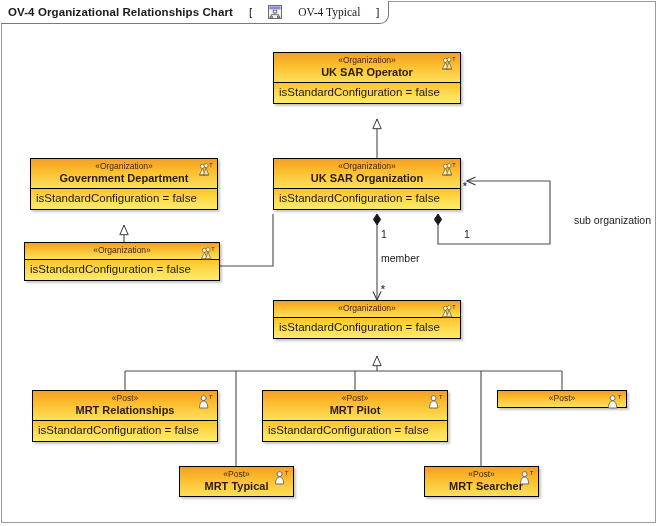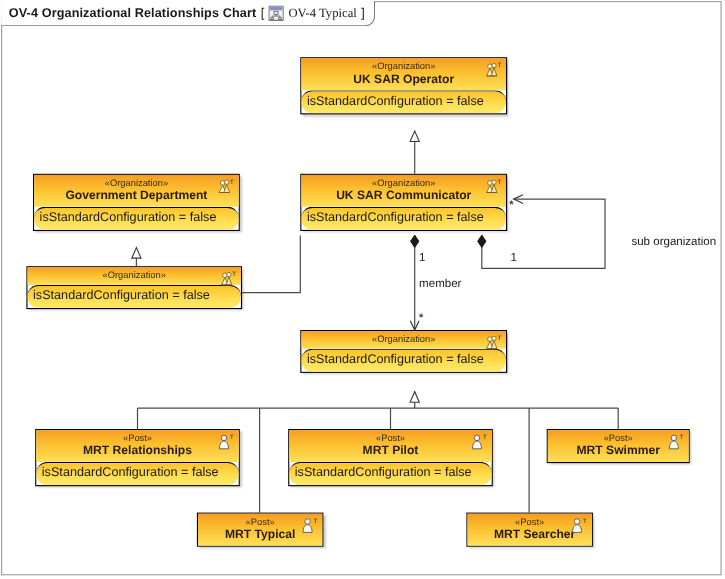--- a/index.html
+++ b/index.html
@@ -5,41 +5,41 @@
   html,body{margin:0;padding:0;background:#ffffff;}
   body{font-family:"Liberation Sans", sans-serif;}
   #canvas{position:relative;width:659px;height:526px;background:#ffffff;overflow:hidden;}
 
   
   .frame{position:absolute;left:1px;top:1px;width:655px;height:522px;border:1px solid #9a9a9a;box-sizing:border-box;}
 
   
   .title-tab{position:absolute;left:1px;top:1px;height:23px;
     background:#ffffff;border:1px solid #7a7a7a;border-top:none;border-left:none;
-    box-sizing:border-box;display:flex;align-items:center;padding:0 8px 0 7px;gap:4px;
+    box-sizing:border-box;display:flex;align-items:center;padding:0 8px 0 7px;gap:16px;
     border-bottom-right-radius:9px;}
   .title-text{font-size:11.5px;font-weight:bold;color:#1a1a1a;white-space:nowrap;letter-spacing:.1px;}
   .title-bracket{font-size:11.5px;color:#1a1a1a;}
   .diag-icon{width:14px;height:14px;display:inline-block;position:relative;flex:0 0 auto;}
   .title-sub{font-size:11.5px;color:#1a1a1a;white-space:nowrap;font-family:Liberation Serif, serif;}
 
   
   #wires{position:absolute;left:0;top:0;width:659px;height:526px;}
 
   
   .node{position:absolute;box-sizing:border-box;border:1px solid #000000;
     box-shadow:2px 2px 2px rgba(0,0,0,0.22);}
   .nhead{background:linear-gradient(to bottom,#f79d23 0%,#fbbe2e 42%,#fde05a 100%);
     padding:2px 4px 3px 4px;position:relative;}
   .stereo{font-size:8.5px;color:#3a2a12;text-align:center;line-height:11px;}
   .nname{font-size:11px;font-weight:bold;color:#2a1c08;text-align:center;line-height:13px;
     padding:0 20px;white-space:nowrap;overflow:hidden;}
   .nbody{background:linear-gradient(to bottom,#fdc32c 0%,#fedf52 60%,#ffe96d 100%);
     border-top:1px solid #000000;font-size:11.5px;color:#1a1a1a;padding:2px 20px 3px 5px;
-    line-height:15px;white-space:nowrap;overflow:hidden;border-radius:10px;}
+    line-height:15px;white-space:nowrap;overflow:hidden;}
 
   
   .el-icon{position:absolute;right:3px;top:2px;width:17px;height:17px;}
 
   
   .elabel{position:absolute;font-size:10.5px;color:#1a1a1a;white-space:nowrap;line-height:12px;}
   .mult{position:absolute;font-size:10.5px;color:#1a1a1a;white-space:nowrap;line-height:12px;}
   .mult-star{position:absolute;font-size:10px;color:#2c3e7a;white-space:nowrap;line-height:10px;font-weight:bold;}
 </style>
 </head>
@@ -125,21 +125,21 @@
           <path d="M2.4,14 L11.8,14" stroke="#6b5a2a" stroke-width="0.7"></path>
         </svg>
       </span>
     </div>
     <div class="nbody">isStandardConfiguration = false</div>
   </div>
 
   <div class="node" style="left:273px;top:158px;width:188px;">
     <div class="nhead">
       <div class="stereo">«Organization»</div>
-      <div class="nname">UK SAR Communicator</div>
+      <div class="nname">UK SAR Organization</div>
       <span class="el-icon">
         <svg viewBox="0 0 17 17" width="17" height="17">
           <text x="12.2" y="6" font-size="5.5" fill="#2a2a2a" font-family="'Liberation Sans',sans-serif">T</text>
           <ellipse cx="5.4" cy="5.3" rx="2.1" ry="2.1" fill="#fff6d8" stroke="#6b5a2a" stroke-width="0.7"></ellipse>
           <ellipse cx="9.1" cy="4.6" rx="2" ry="2" fill="#fff0c0" stroke="#6b5a2a" stroke-width="0.7"></ellipse>
           <path d="M2.4,14 L5.4,7.4 L8.4,14 Z" fill="#fdf3d2" stroke="#6b5a2a" stroke-width="0.7"></path>
           <path d="M6.4,14 L9.1,6.8 L11.8,14 Z" fill="#f6e2a8" stroke="#6b5a2a" stroke-width="0.7"></path>
           <path d="M2.4,14 L11.8,14" stroke="#6b5a2a" stroke-width="0.7"></path>
         </svg>
       </span>
@@ -207,21 +207,20 @@
           <path d="M2.5,15 C2.5,10.2 4.4,8 6.6,8 C8.8,8 10.7,10.2 10.7,15 Z" fill="#f7f7f7" stroke="#555555" stroke-width="0.8"></path>
         </svg>
       </span>
     </div>
     <div class="nbody">isStandardConfiguration = false</div>
   </div>
 
   <div class="node" style="left:497px;top:390px;width:130px;">
     <div class="nhead">
       <div class="stereo">«Post»</div>
-      <div class="nname">MRT Swimmer</div>
       <span class="el-icon">
         <svg viewBox="0 0 17 17" width="17" height="17">
           <text x="12" y="6" font-size="5.5" fill="#2a2a2a" font-family="'Liberation Sans',sans-serif">T</text>
           <circle cx="6.6" cy="5.1" r="2.5" fill="#f7f7f7" stroke="#555555" stroke-width="0.8"></circle>
           <path d="M2.5,15 C2.5,10.2 4.4,8 6.6,8 C8.8,8 10.7,10.2 10.7,15 Z" fill="#f7f7f7" stroke="#555555" stroke-width="0.8"></path>
         </svg>
       </span>
     </div>
   </div>
 

